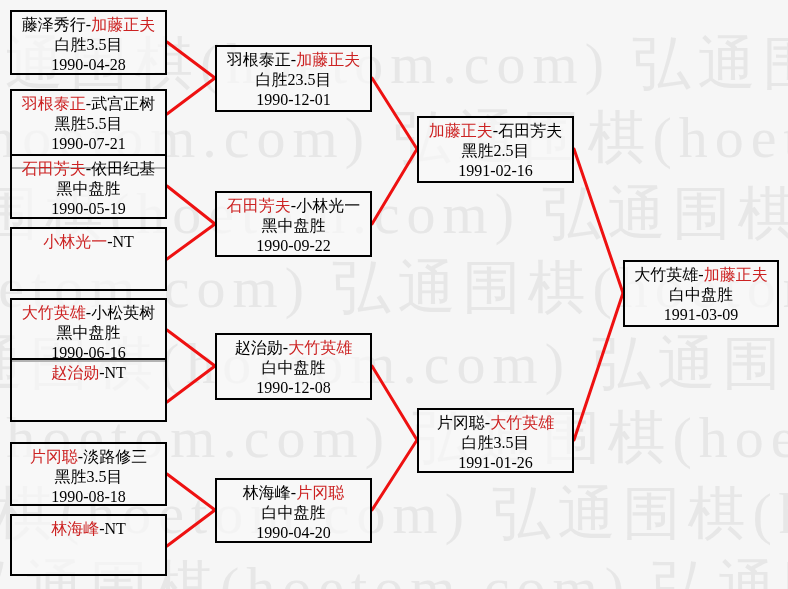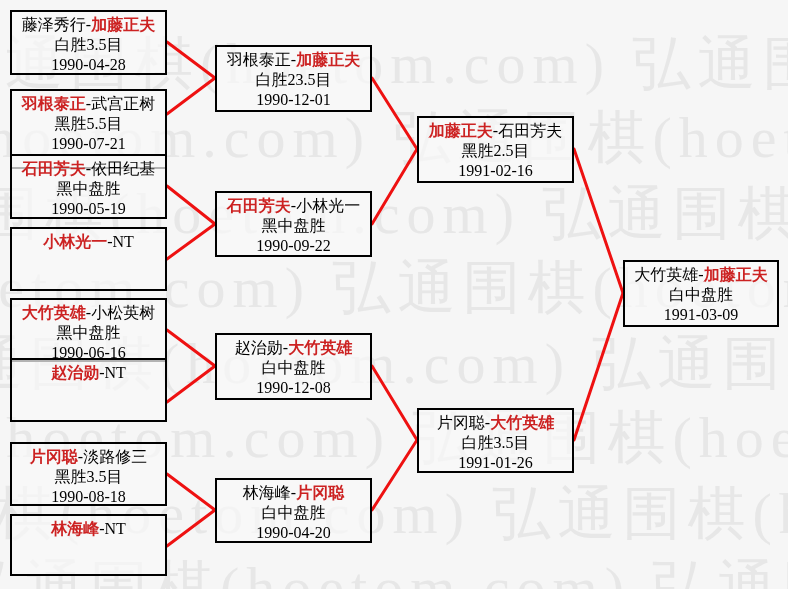--- a/index.html
+++ b/index.html
@@ -20,21 +20,21 @@
 
   
   .box{
     position:absolute;width:157px;box-sizing:border-box;z-index:2;
     border:2px solid #000;background:rgba(248,248,248,0.72);
     text-align:center;padding-top:3px;
     font-family:"Liberation Serif","DejaVu Serif",serif;
     font-size:16px;color:#000;
   }
   .box .line{line-height:20px;white-space:nowrap;}
-  .red{color:#cc2222;font-weight:bold;}
+  .red{color:#cc2222;}
   .black{color:#000000;}
 </style>
 </head>
 <body>
 
 <div id="stage">
 
   <div class="wm" style="left:-60px;top:34px">弘通围棋(hoetom.com) 弘通围棋(hoetom.com) 弘通围棋(hoetom.com)</div>
   <div class="wm" style="left:-300px;top:108px">弘通围棋(hoetom.com) 弘通围棋(hoetom.com) 弘通围棋(hoetom.com)</div>
   <div class="wm" style="left:-150px;top:184px">弘通围棋(hoetom.com) 弘通围棋(hoetom.com) 弘通围棋(hoetom.com)</div>

